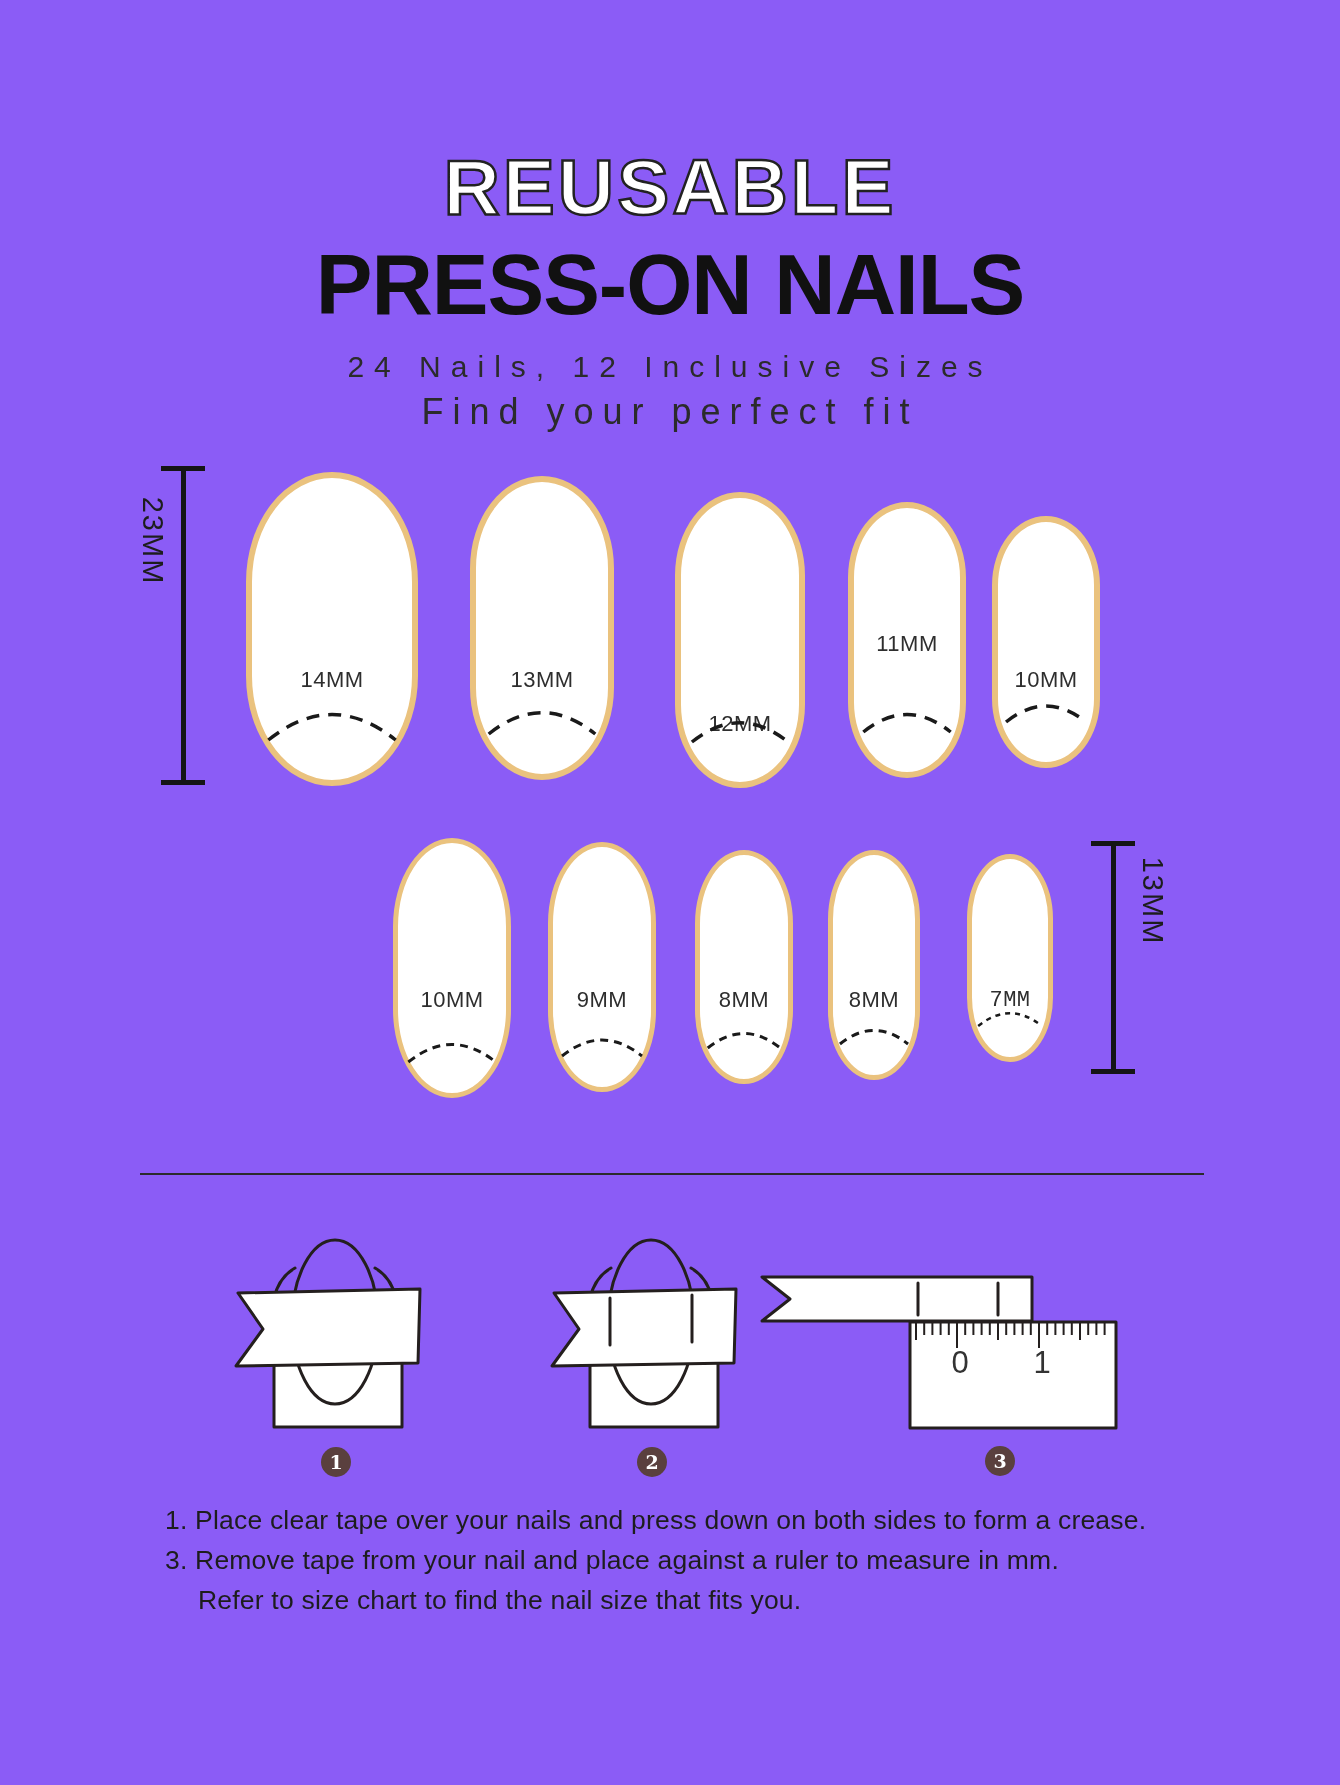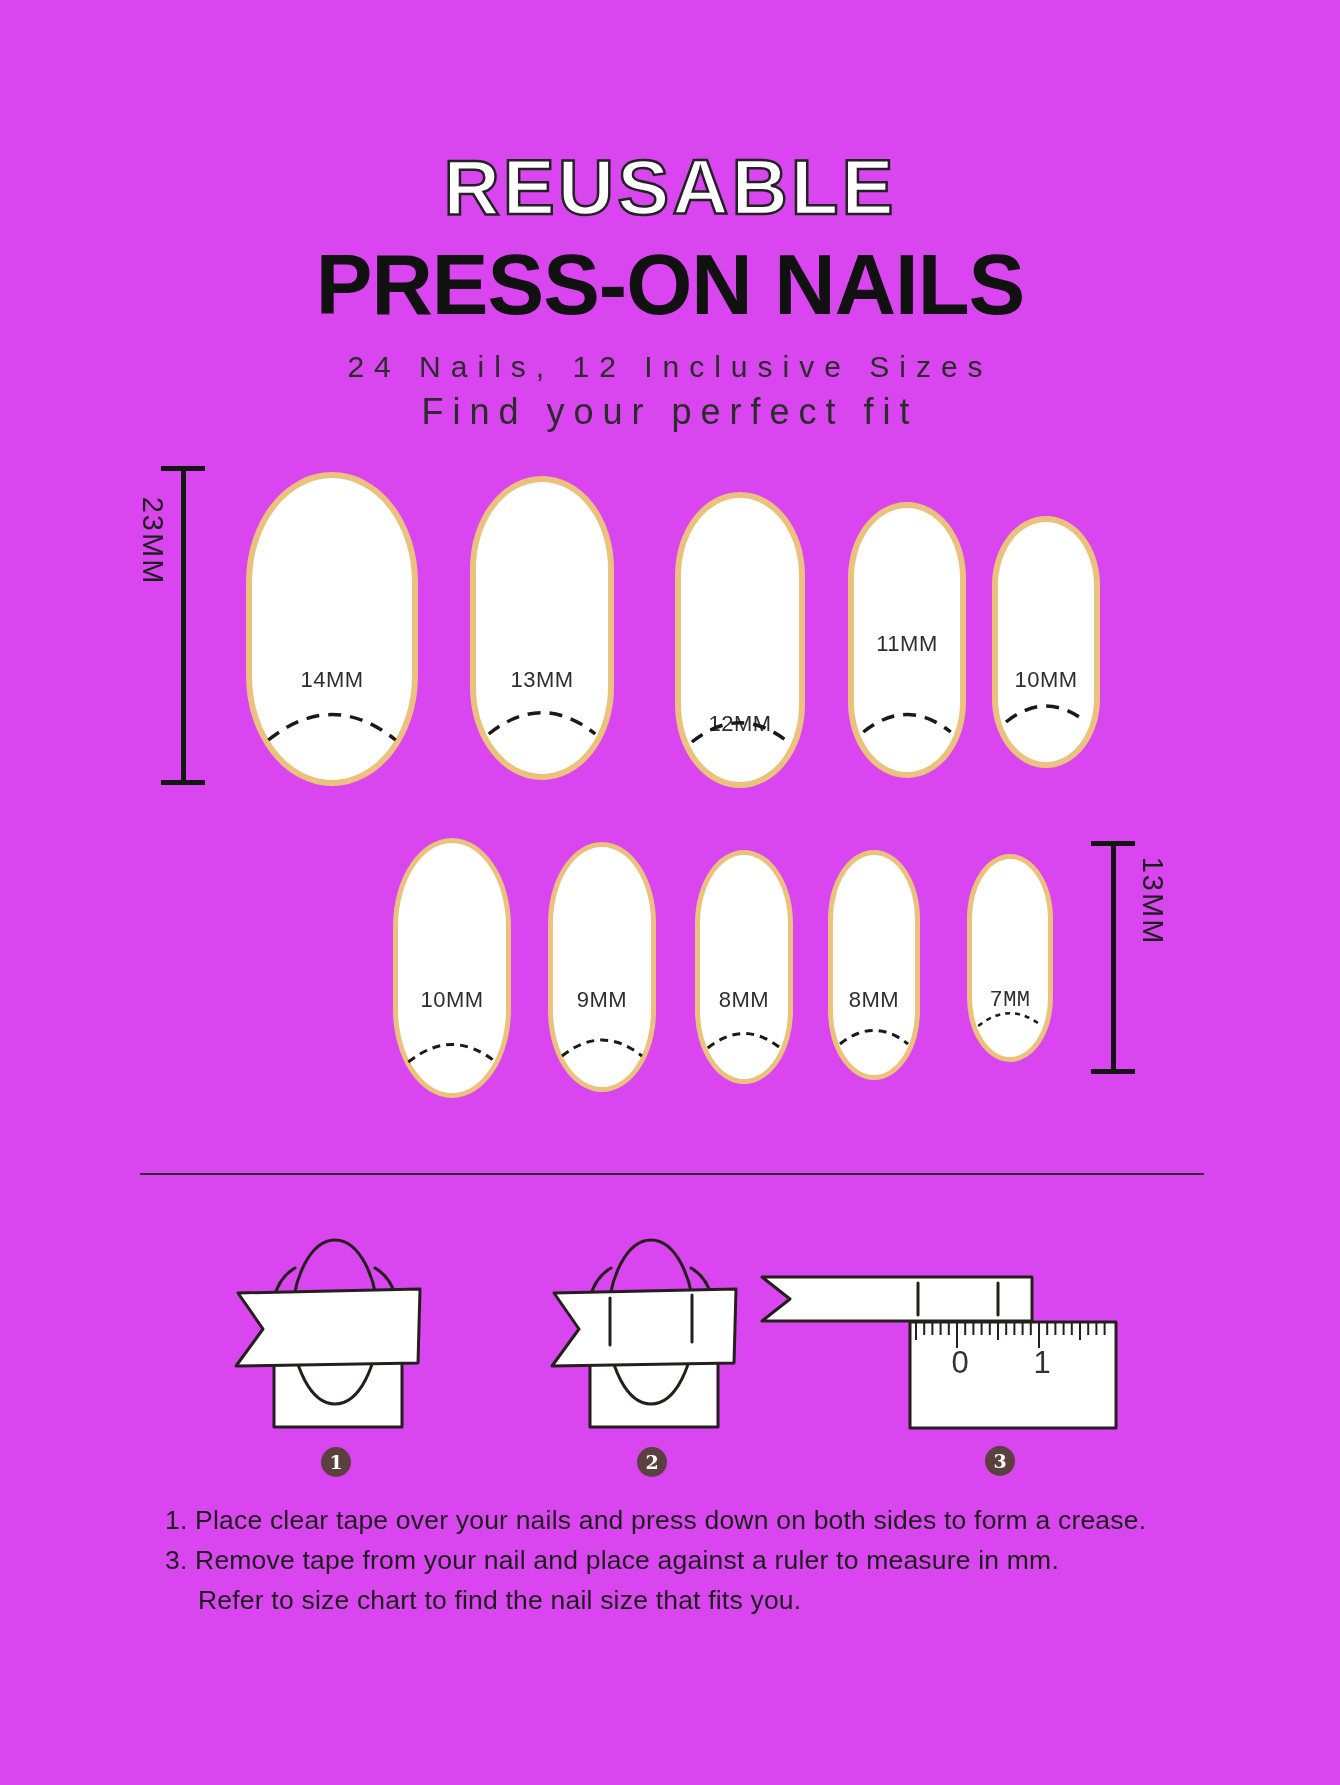--- a/index.html
+++ b/index.html
@@ -1,16 +1,16 @@
 <!DOCTYPE html>
 <html><head>
 <meta charset="utf-8">
 <style>
   html,body{margin:0;padding:0;background:#fff;}
-  #canvas{position:relative;width:1340px;height:1785px;background:#d946ef;overflow:hidden;
+  #canvas{position:relative;width:1340px;height:1785px;background:#8b5cf6;overflow:hidden;
           font-family:"Liberation Sans",sans-serif;color:#1d1d1d;}
   .abs{position:absolute;}
   .ctr{left:0;right:0;text-align:center;}
   #title-outline{top:148px;font-size:78px;font-weight:700;letter-spacing:3px;color:#fff;
                  -webkit-text-stroke:2.5px #222;text-stroke:2.5px #222;line-height:1;}
   #title-main{top:242px;font-size:85px;font-weight:700;letter-spacing:-1px;color:#111;line-height:1;}
   #subtitle1{top:352px;font-size:30px;font-weight:400;letter-spacing:10px;color:#2b2b2b;line-height:1;}
   #subtitle2{top:394px;font-size:36px;font-weight:400;letter-spacing:9px;color:#2b2b2b;line-height:1;}
   .nail{position:absolute;box-sizing:border-box;background:#fff;}
   .nail-label{position:absolute;font-size:22px;letter-spacing:.5px;color:#2e2e2e;

